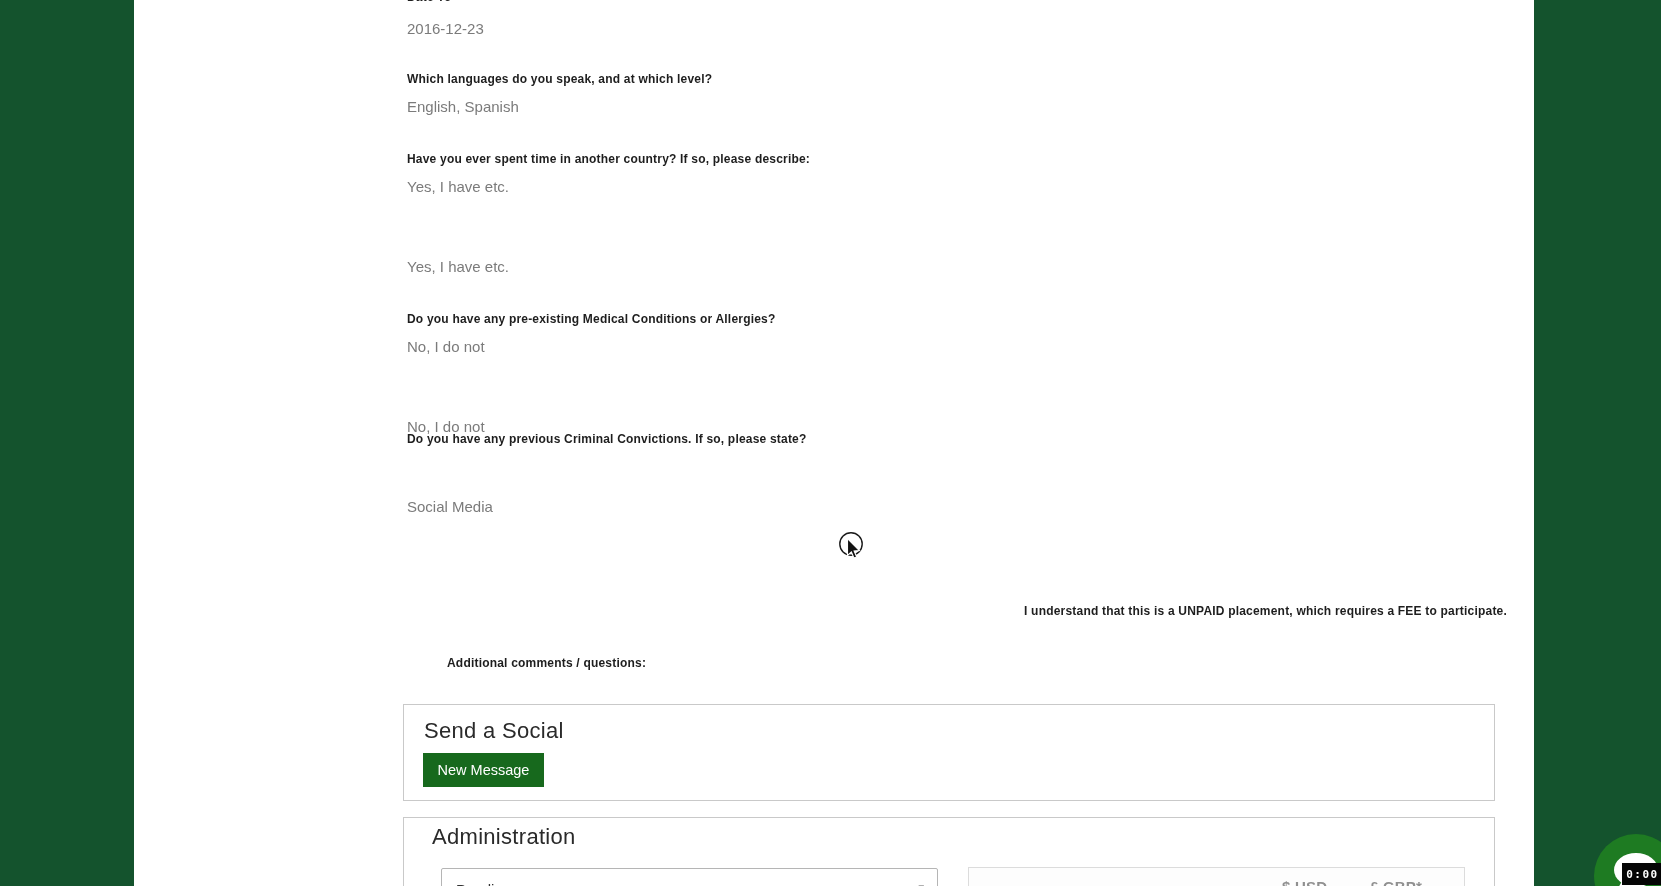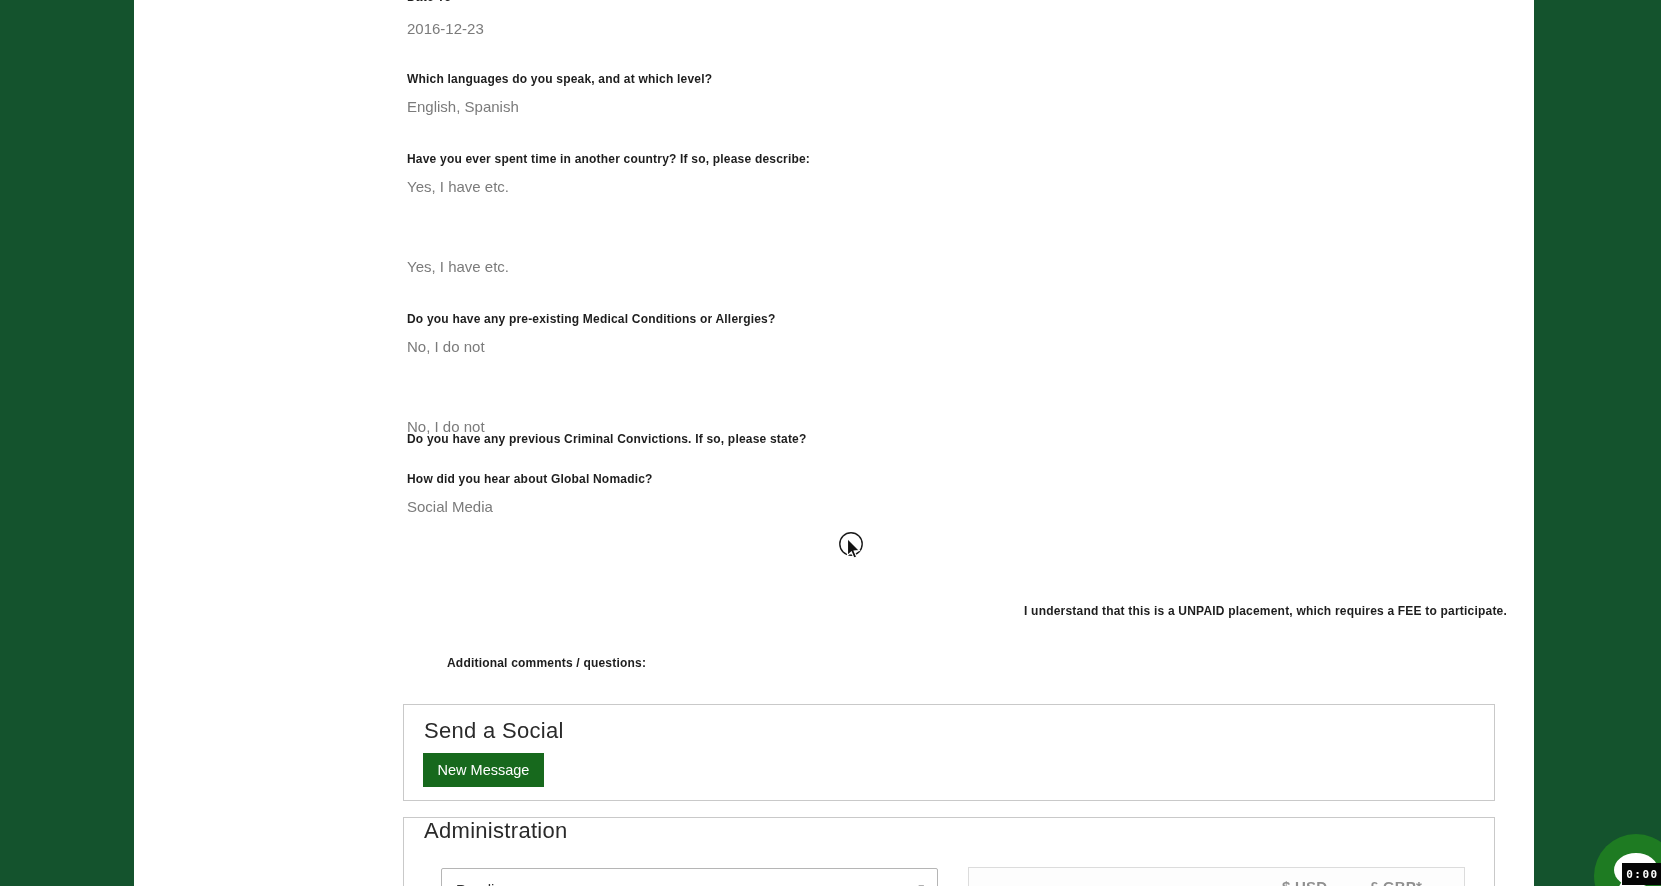--- a/index.html
+++ b/index.html
@@ -50,21 +50,21 @@
     border: 1px solid #c9c9c9;
   }
   .panel-send { top: 704px; height: 97px; }
   .panel-admin { top: 817px; height: 220px; }
   .panel-title {
     position: absolute; left: 20px;
     font-size: 22px; font-weight: 500; color: #2a2a2a;
     letter-spacing: 0.3px;
   }
   .panel-send .panel-title { top: 13px; }
-  .panel-admin .panel-title { top: 0; }
+  .panel-admin .panel-title { top: 6px; margin-left: 8px; }
   .btn-new-message {
     position: absolute; left: 19px; top: 48px;
     width: 121px; height: 34px;
     background: #17691d; color: #ffffff;
     border: none; border-radius: 0;
     font-family: "Liberation Sans", sans-serif;
     font-size: 14.5px; font-weight: 400;
     display: flex; align-items: center; justify-content: center;
     cursor: pointer;
   }
@@ -132,21 +132,20 @@
     <div class="qa a f2a">Yes, I have etc.</div>
 
     <div class="qa a f3a">Yes, I have etc.</div>
 
     <div class="qa q f4q">Do you have any pre-existing Medical Conditions or Allergies?</div>
     <div class="qa a f4a">No, I do not</div>
 
     <div class="qa q f5q">Do you have any previous Criminal Convictions. If so, please state?</div>
     <div class="qa a f5a">No, I do not</div>
 
-    <div class="qa q f6q">How did you hear about Global Nomadic?</div>
     <div class="qa a f6a">Social Media</div>
 
     <div class="qa q f8q">I understand that this is a UNPAID placement, which requires a FEE to participate.</div>
     <div class="qa q f9q">Additional comments / questions:</div>
 
     <div class="panel panel-send">
       <div class="panel-title">Send a Social</div>
       <button class="btn-new-message">New Message</button>
     </div>
 

